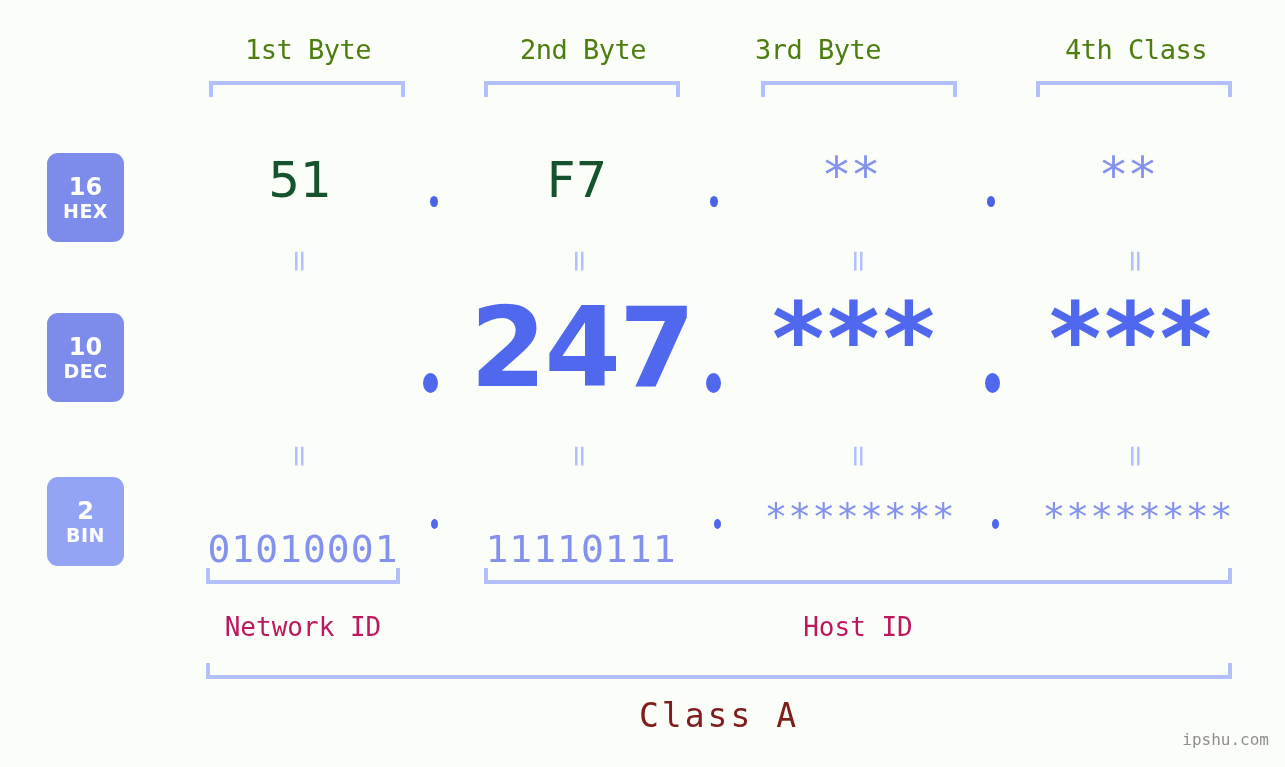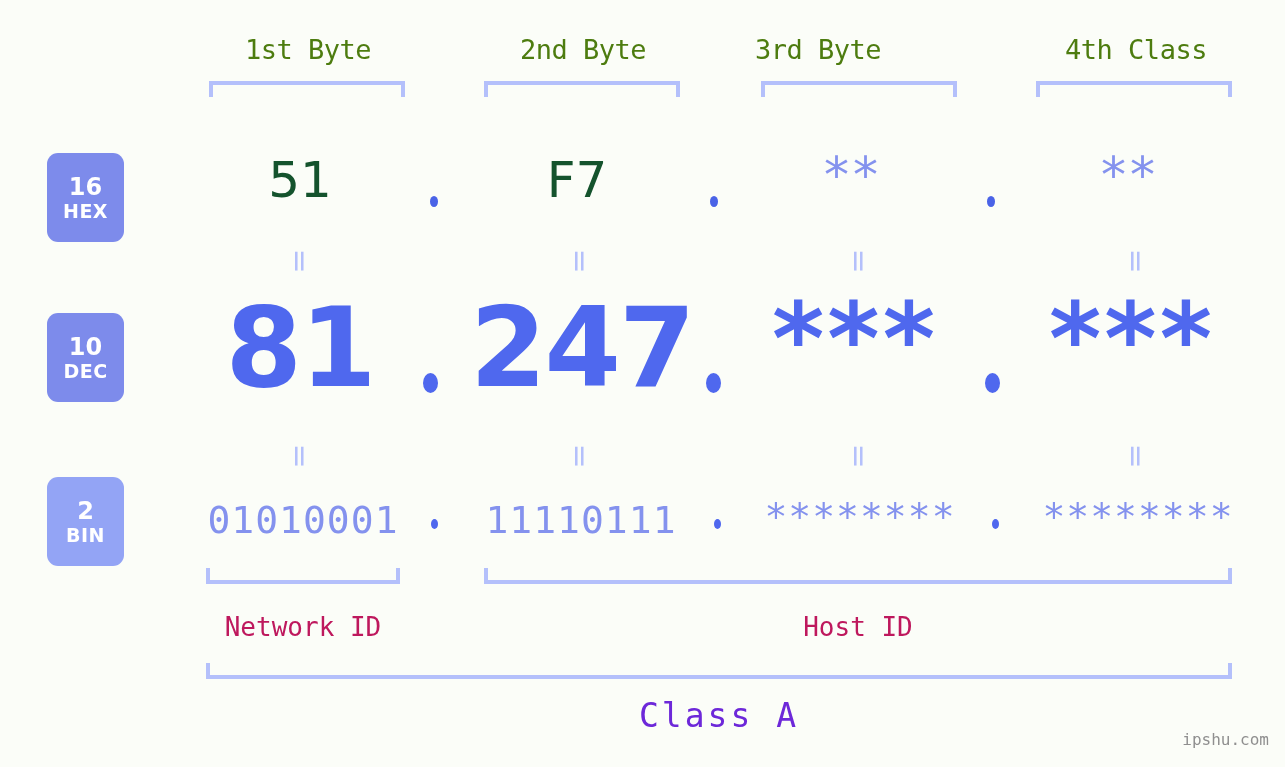--- a/index.html
+++ b/index.html
@@ -142,21 +142,21 @@
     border-radius: 50%;
     background: #4f68ee;
     top: 373px;
   }
 
   .bin-val {
     font-size: 38px;
     color: #8492ee;
     font-family: "DejaVu Sans Mono", monospace;
     font-weight: 400;
-    top: 501px;
+    top: 530px;
     letter-spacing: 1px;
   }
   .bin-star {
     font-size: 38px;
     color: #8492ee;
     font-family: "DejaVu Sans Mono", monospace;
     top: 498px;
     letter-spacing: 1px;
   }
   .bin-dot {
@@ -173,21 +173,21 @@
     font-size: 26px;
     color: #be185d;
     font-family: "DejaVu Sans Mono", monospace;
     text-align: center;
     white-space: nowrap;
     letter-spacing: 0px;
   }
   .class-caption {
     position: absolute;
     font-size: 33px;
-    color: #6d28d9;
+    color: #7f1d1d;
     font-family: "DejaVu Sans Mono", monospace;
     text-align: center;
     white-space: nowrap;
     letter-spacing: 3px;
   }
   .watermark {
     position: absolute;
     right: 16px;
     bottom: 18px;
     font-size: 16px;
@@ -227,21 +227,20 @@
   <div class="eq" style="left:287px; top:246px;">=</div>
   <div class="eq" style="left:567px; top:246px;">=</div>
   <div class="eq" style="left:846px; top:246px;">=</div>
   <div class="eq" style="left:1123px; top:246px;">=</div>
 
   <div class="radix-badge badge-dec">
     <span class="num">10</span>
     <span class="nm">DEC</span>
   </div>
 
-  <div class="val dec-val" style="left:205px; width:190px;">81</div>
   <div class="dec-dot" style="left:423px;"></div>
   <div class="val dec-val" style="left:470px; width:215px;">247</div>
   <div class="dec-dot" style="left:706px;"></div>
   <div class="val dec-star" style="left:755px; width:200px;">***</div>
   <div class="dec-dot" style="left:985px;"></div>
   <div class="val dec-star" style="left:1032px; width:200px;">***</div>
 
   <div class="eq" style="left:287px; top:441px;">=</div>
   <div class="eq" style="left:567px; top:441px;">=</div>
   <div class="eq" style="left:846px; top:441px;">=</div>

